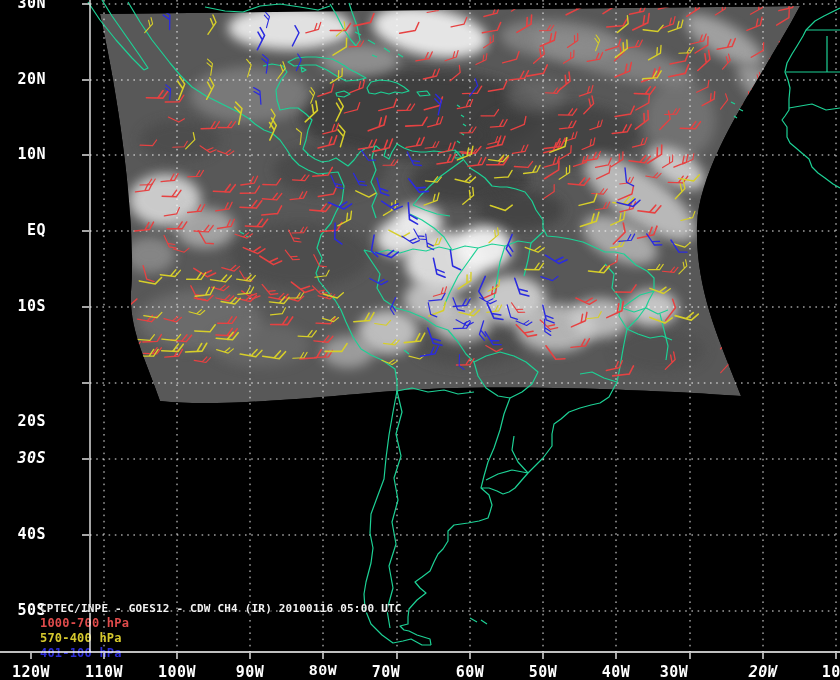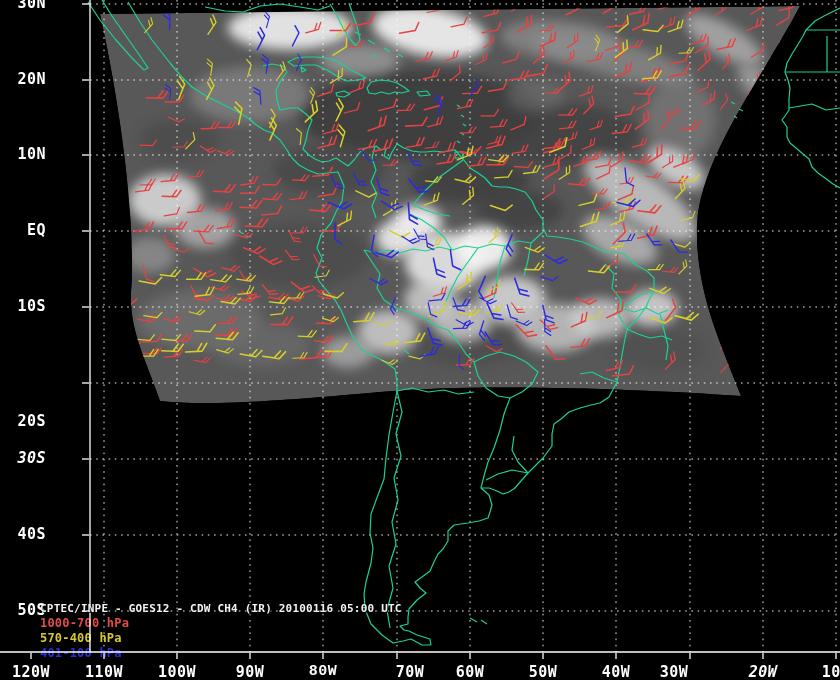--- a/index.html
+++ b/index.html
@@ -574,21 +574,21 @@
       <div class="lbl lat-lbl" style="left: 0px; top: 451px; font-style: italic;">30S</div>
       <div class="lbl lat-lbl" style="left: 0px; top: 527px;">40S</div>
       <div class="lbl lat-lbl" style="left: 0px; top: 603px;">50S</div>
     </div>
   <div id="lon-labels">
       <div class="lbl lon-lbl" style="left: 9px;">120W</div>
       <div class="lbl lon-lbl" style="left: 82px;">110W</div>
       <div class="lbl lon-lbl" style="left: 155px;">100W</div>
       <div class="lbl lon-lbl" style="left: 228px;">90W</div>
       <div class="lbl lon-lbl" style="left: 301px; font-family: Liberation Mono, monospace;">80W</div>
-      <div class="lbl lon-lbl" style="left: 388px;">70W</div>
+      <div class="lbl lon-lbl" style="left: 364px;">70W</div>
       <div class="lbl lon-lbl" style="left: 448px;">60W</div>
       <div class="lbl lon-lbl" style="left: 521px;">50W</div>
       <div class="lbl lon-lbl" style="left: 594px;">40W</div>
       <div class="lbl lon-lbl" style="left: 652px;">30W</div>
       <div class="lbl lon-lbl" style="left: 741px; font-style: italic;">20W</div>
       <div class="lbl lon-lbl" style="left: 814px;">10W</div>
     </div>
   <div id="title-line">CPTEC/INPE - GOES12 - CDW CH4 (IR) 20100116 05:00 UTC</div>
   <div class="legend-item" style="top: 616px; color: rgb(224, 75, 75);">1000-700 hPa</div>
   <div class="legend-item" style="top: 631px; color: rgb(214, 201, 46);">570-400 hPa</div>

